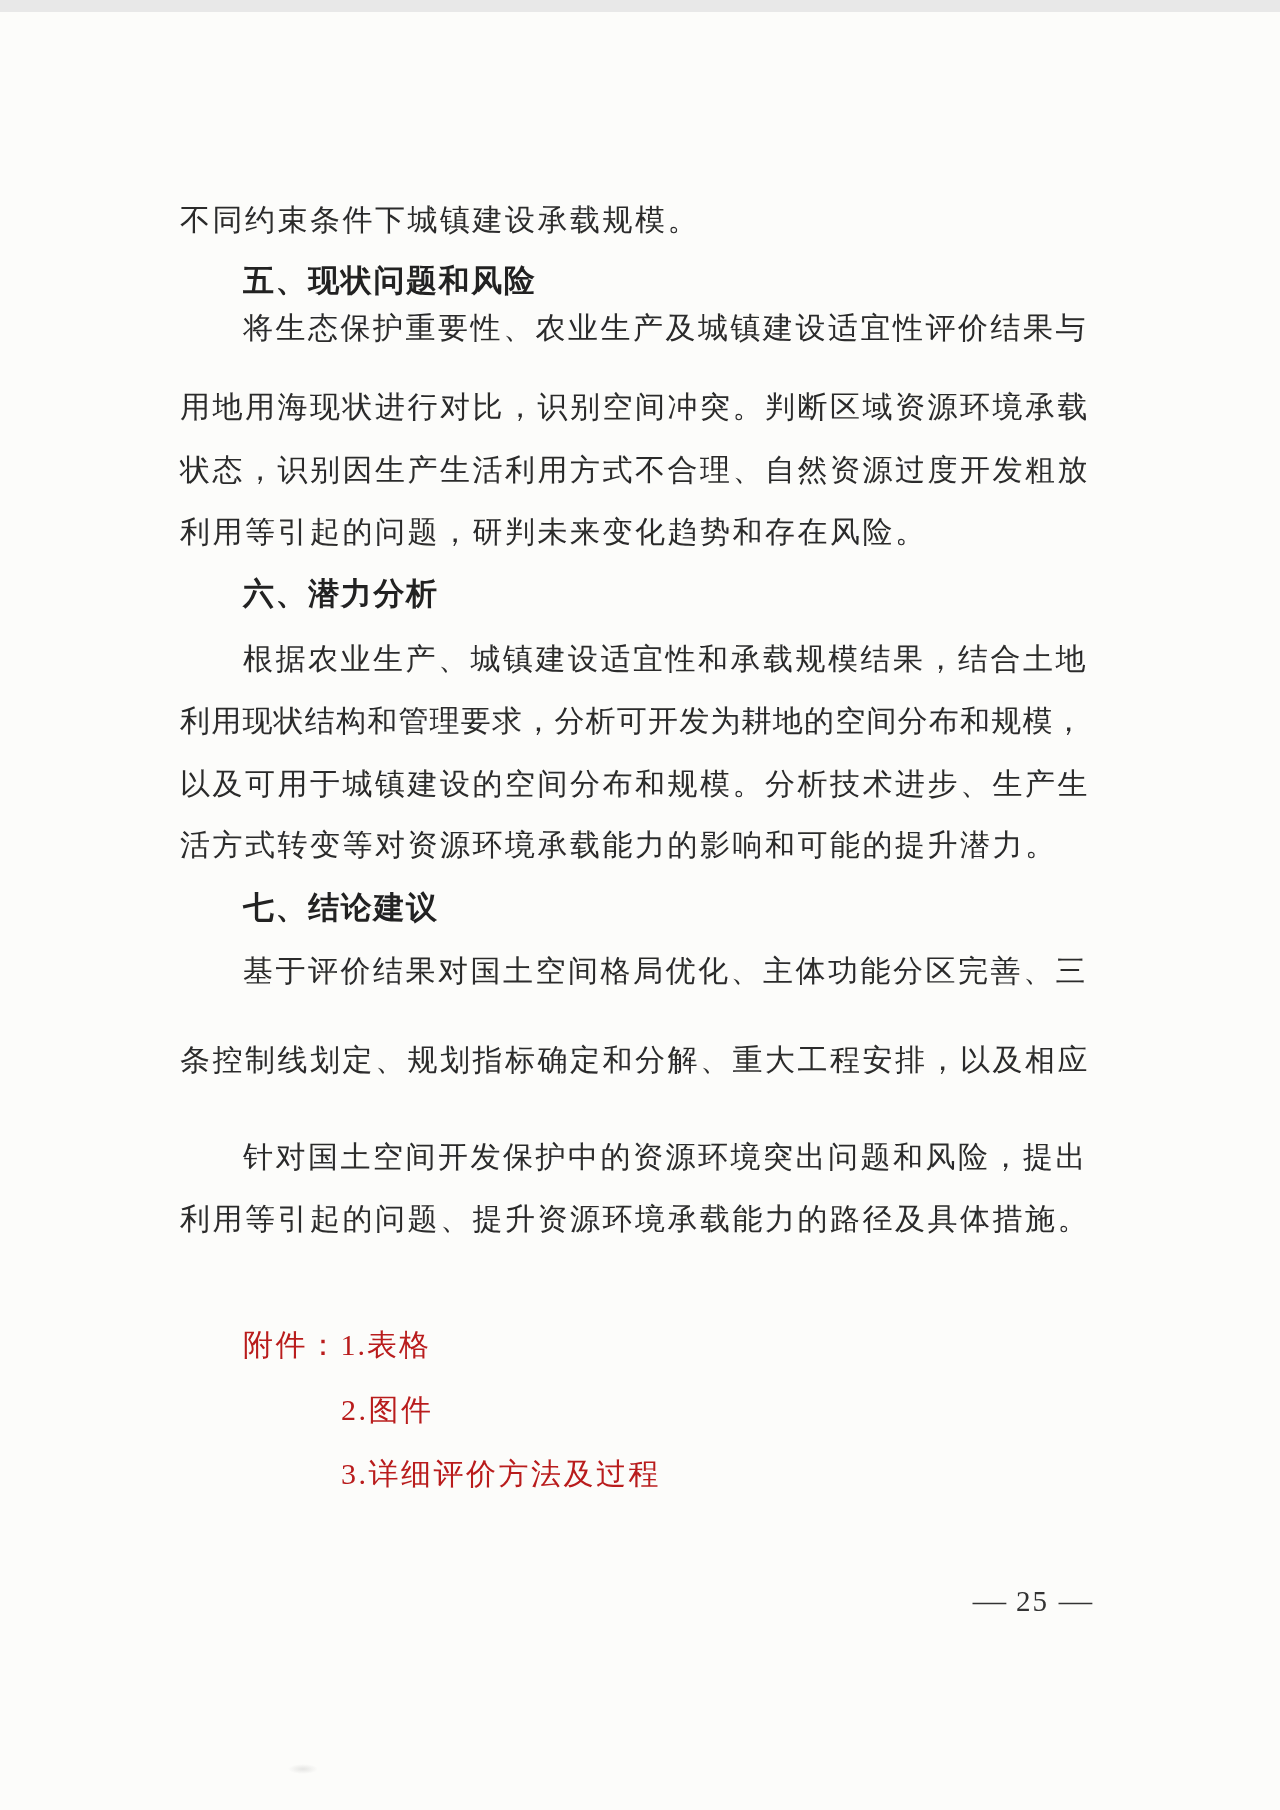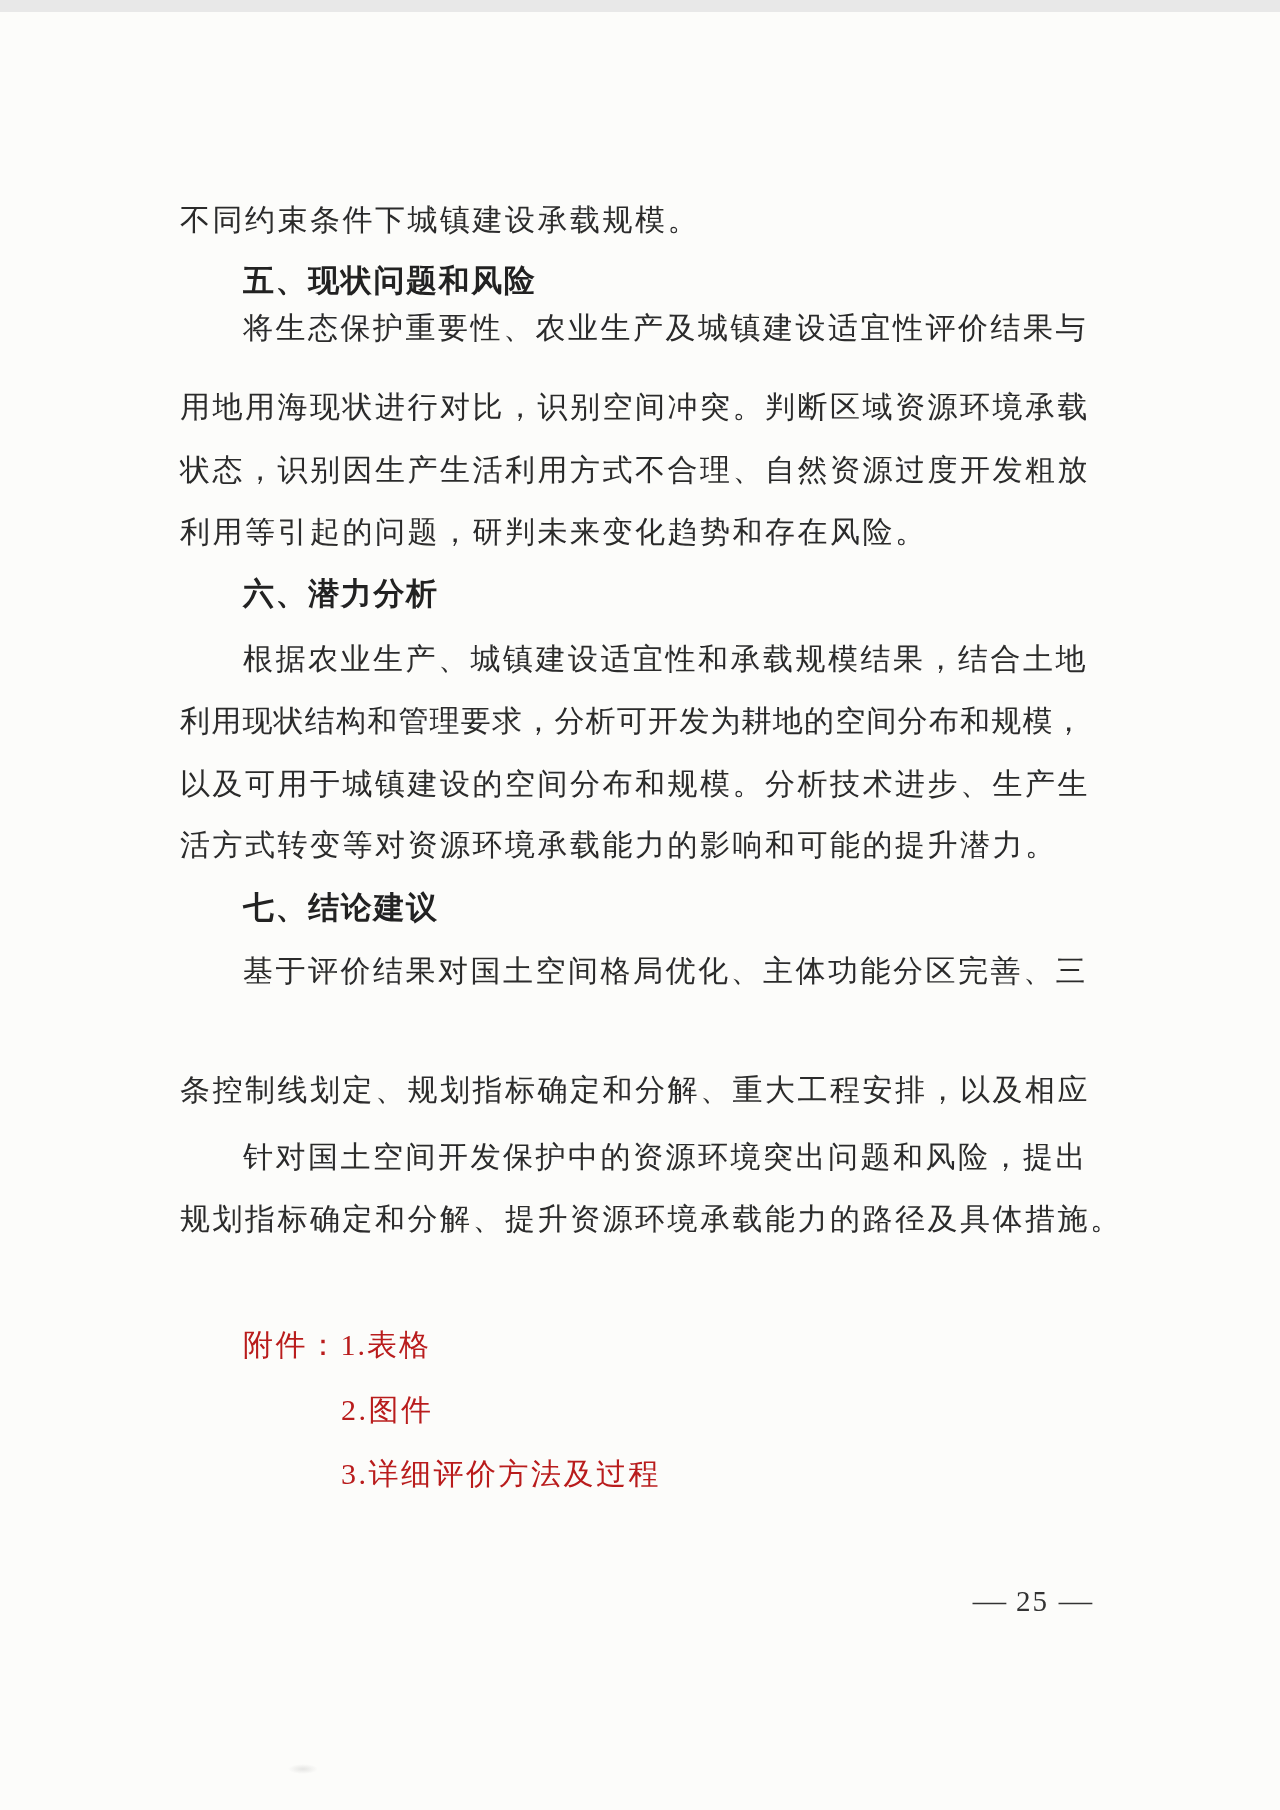--- a/index.html
+++ b/index.html
@@ -98,23 +98,23 @@
   <div class="line" style="top:502px">利用等引起的问题，研判未来变化趋势和存在风险。</div>
 
   <div class="line heading" style="top:564px">六、潜力分析</div>
   <div class="line tight" style="top:691px">利用现状结构和管理要求，分析可开发为耕地的空间分布和规模，</div>
   <div class="line indent" style="top:629px">根据农业生产、城镇建设适宜性和承载规模结果，结合土地</div>
   <div class="line" style="top:754px">以及可用于城镇建设的空间分布和规模。分析技术进步、生产生</div>
   <div class="line" style="top:815px">活方式转变等对资源环境承载能力的影响和可能的提升潜力。</div>
 
   <div class="line heading" style="top:878px">七、结论建议</div>
   <div class="line indent" style="top:941px">基于评价结果对国土空间格局优化、主体功能分区完善、三</div>
-  <div class="line" style="top:1060px">条控制线划定、规划指标确定和分解、重大工程安排，以及相应</div>
+  <div class="line" style="top:1030px">条控制线划定、规划指标确定和分解、重大工程安排，以及相应</div>
   <div class="line indent" style="top:1127px">针对国土空间开发保护中的资源环境突出问题和风险，提出</div>
-  <div class="line" style="top:1189px">规划指标确定和分解、提升资源环境承载能力的路径及具体措施。</div>
+  <div class="line" style="top:1189px">利用等引起的问题、提升资源环境承载能力的路径及具体措施。</div>
 
   <div class="attach-row" style="left:243px; top:1315px">
     <span>附件：</span><span class="num-item">1.表格</span>
   </div>
   <div class="attach-row num-item" style="left:341px; top:1380px">2.图件</div>
   <div class="attach-row num-item" style="left:341px; top:1444px">3.详细评价方法及过程</div>
 
   <div class="page-number">
     <span class="dash">—</span><span class="num">25</span><span class="dash">—</span>
   </div>

